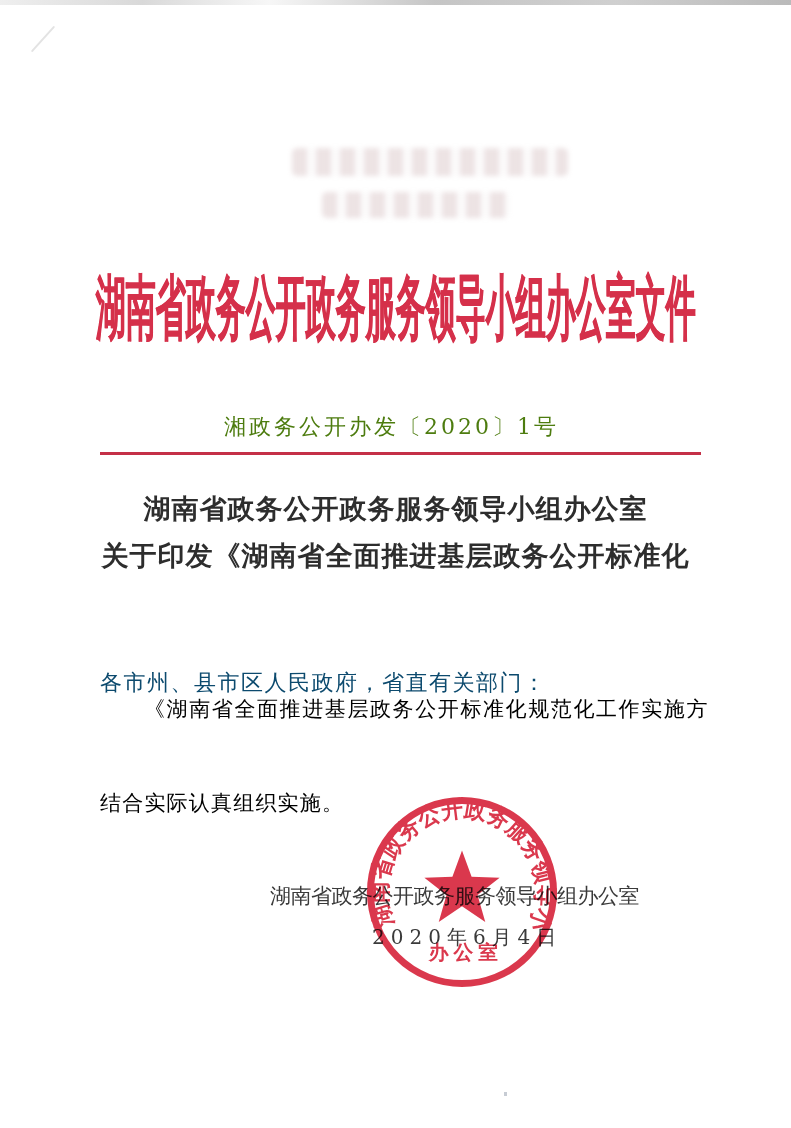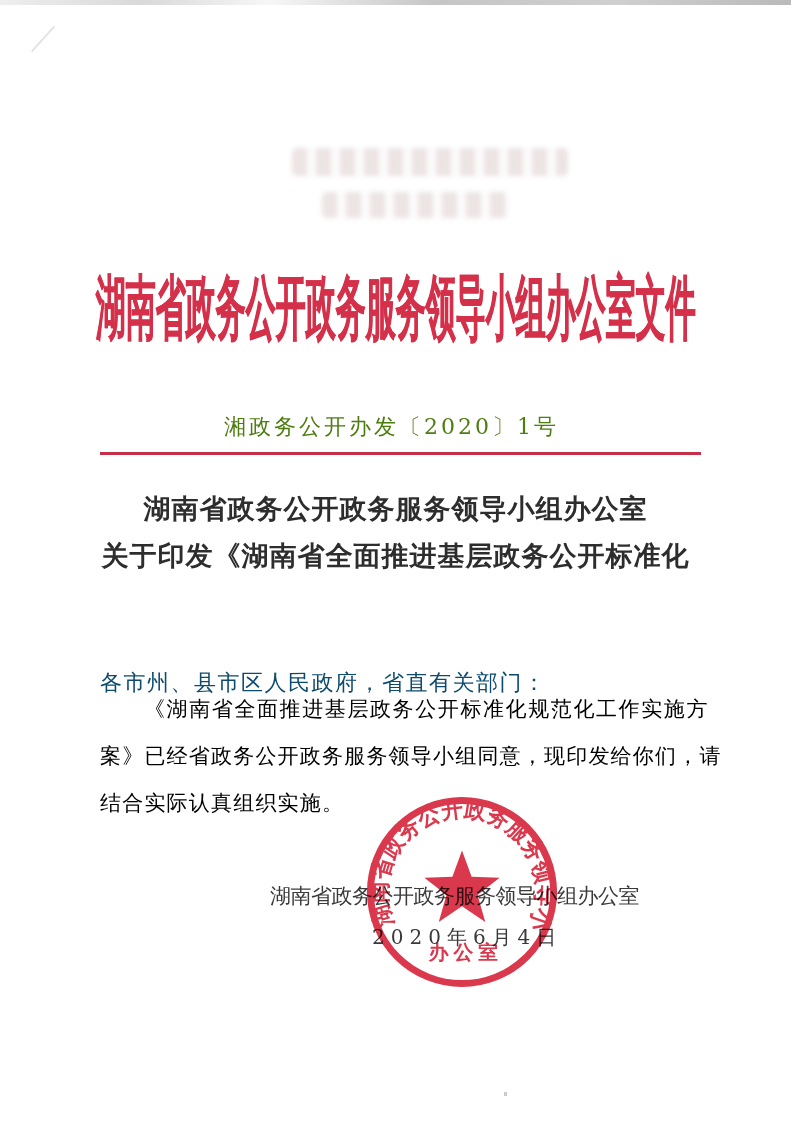--- a/index.html
+++ b/index.html
@@ -115,21 +115,20 @@
 
   <div class="red-rule"></div>
 
   <div class="doc-title">
     <div>湖南省政务公开政务服务领导小组办公室</div>
     <div>关于印发《湖南省全面推进基层政务公开标准化</div>
   </div>
 
   <div class="salutation">各市州、县市区人民政府，省直有关部门：</div>
   <div class="body-line body-line-1">《湖南省全面推进基层政务公开标准化规范化工作实施方</div>
-  <div class="body-line body-line-2">案》已经省政务公开政务服务领导小组同意，现印发给你们，请</div>
   <div class="body-line body-line-3">结合实际认真组织实施。</div>
 
   <div class="signature">湖南省政务公开政务服务领导小组办公室</div>
   <div class="issue-date">2020年6月4日</div>
 
   <svg class="seal" viewBox="0 0 200 200" xmlns="http://www.w3.org/2000/svg">
     <defs>
       <path id="sealArc" d="M 31.1 132.1 A 76 76 0 1 1 168.9 132.1" fill="none"></path>
     </defs>
     <circle cx="100" cy="100" r="92.5" fill="none" stroke="#d8293f" stroke-width="7"></circle>

